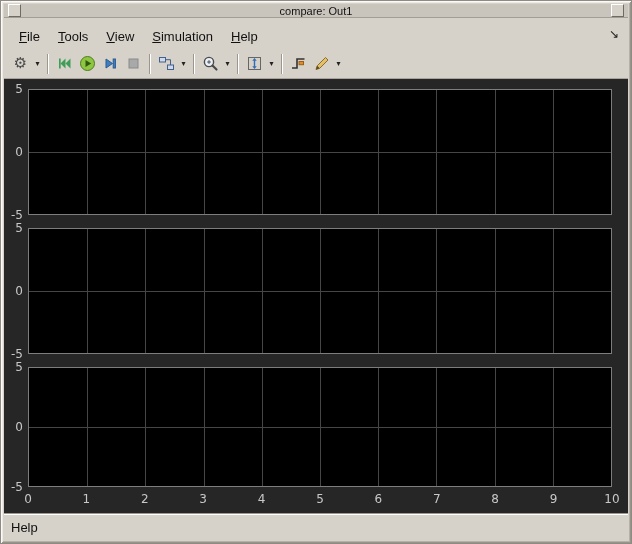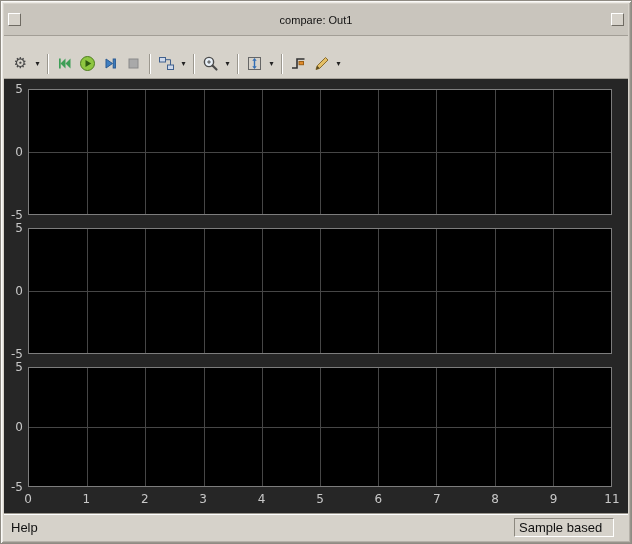--- a/index.html
+++ b/index.html
@@ -9,21 +9,21 @@
     position: relative; width: 632px; height: 544px;
     background: #d6d2ca;
     border: 1px solid #8f8b83;
     box-shadow: inset 1px 1px 0 #fbfaf8, inset -1px -1px 0 #98948c,
                 inset 2px 2px 0 #eceae5, inset -2px -2px 0 #b5b1a9;
     overflow: hidden;
   }
 
   
   .titlebar {
-    position: absolute; top: 3px; left: 3px; right: 3px; height: 32px;
+    position: absolute; top: 3px; left: 3px; right: 3px; height: 14px;
     background: #c9c5bd; border-bottom: 1px solid #a29e96;
     display: flex; align-items: center;
   }
   .tb-btn {
     width: 13px; height: 13px; margin: 0 4px; flex: 0 0 auto;
     background: #d6d2ca; border: 1px solid;
     border-color: #ffffff #6f6b63 #6f6b63 #ffffff;
   }
   .title { flex: 1; text-align: center; font-size: 11px; color: #111; }
 
@@ -89,20 +89,28 @@
 <body>
 
 <div class="window">
 
   <div class="titlebar">
     <span class="tb-btn"></span>
     <span class="title">compare: Out1</span>
     <span class="tb-btn"></span>
   </div>
 
+  <div class="menubar">
+    <span class="menu-item">File</span>
+    <span class="menu-item">Tools</span>
+    <span class="menu-item">View</span>
+    <span class="menu-item">Simulation</span>
+    <span class="menu-item">Help</span>
+    <span class="dock">↘</span>
+  </div>
 
   <div class="toolbar">
 
     <button class="tbtn">
       <span class="gear">⚙</span>
     </button>
     <button class="ddbtn">▾</button>
 
     <span class="sep"></span>
 
@@ -224,31 +232,30 @@
         <span class="xtick" style="left: 0%;">0</span>
         <span class="xtick" style="left: 10%;">1</span>
         <span class="xtick" style="left: 20%;">2</span>
         <span class="xtick" style="left: 30%;">3</span>
         <span class="xtick" style="left: 40%;">4</span>
         <span class="xtick" style="left: 50%;">5</span>
         <span class="xtick" style="left: 60%;">6</span>
         <span class="xtick" style="left: 70%;">7</span>
         <span class="xtick" style="left: 80%;">8</span>
         <span class="xtick" style="left: 90%;">9</span>
-        <span class="xtick" style="left: 100%;">11</span>
+        <span class="xtick" style="left: 100%;">10</span>
       </div>
   <div class="ytick" style="top: 3px;">5</div>
       <div class="ytick" style="top: 66px;">0</div>
       <div class="ytick" style="top: 129px;">-5</div>
       <div class="ytick" style="top: 142px;">5</div>
       <div class="ytick" style="top: 205px;">0</div>
       <div class="ytick" style="top: 268px;">-5</div>
       <div class="ytick" style="top: 281px;">5</div>
       <div class="ytick" style="top: 341px;">0</div>
       <div class="ytick" style="top: 401px;">-5</div>
     </div>
 
   <div class="statusbar">
     <span>Help</span>
-    <span id="status-right">Sample based</span>
   </div>
 
 </div>
 
 </body></html>

